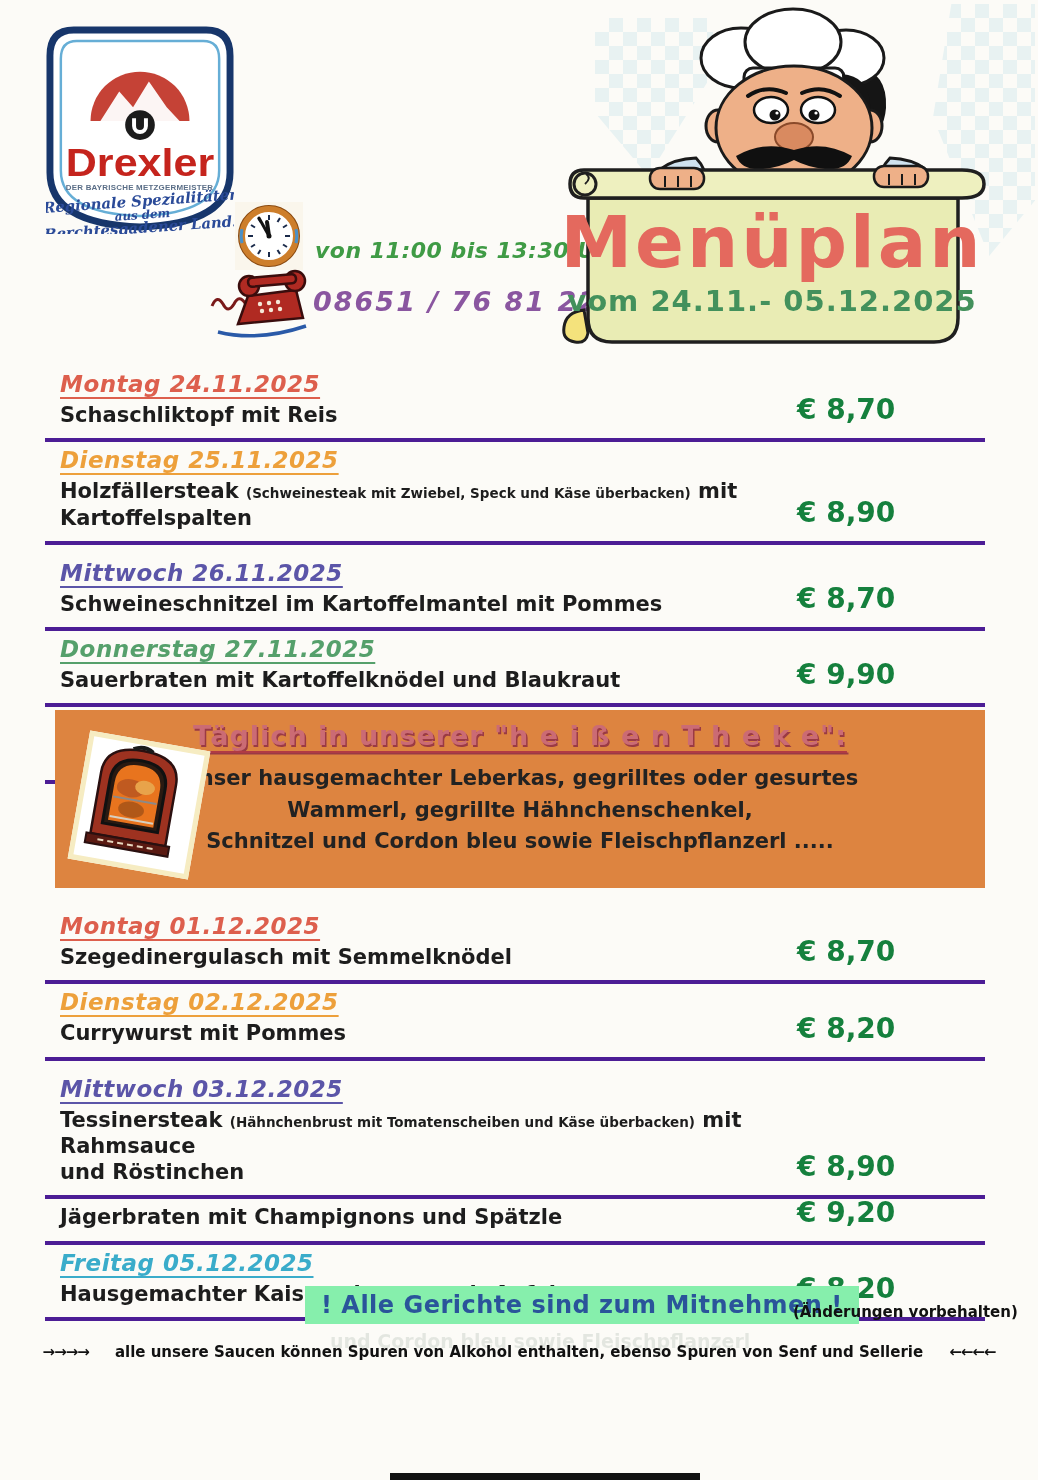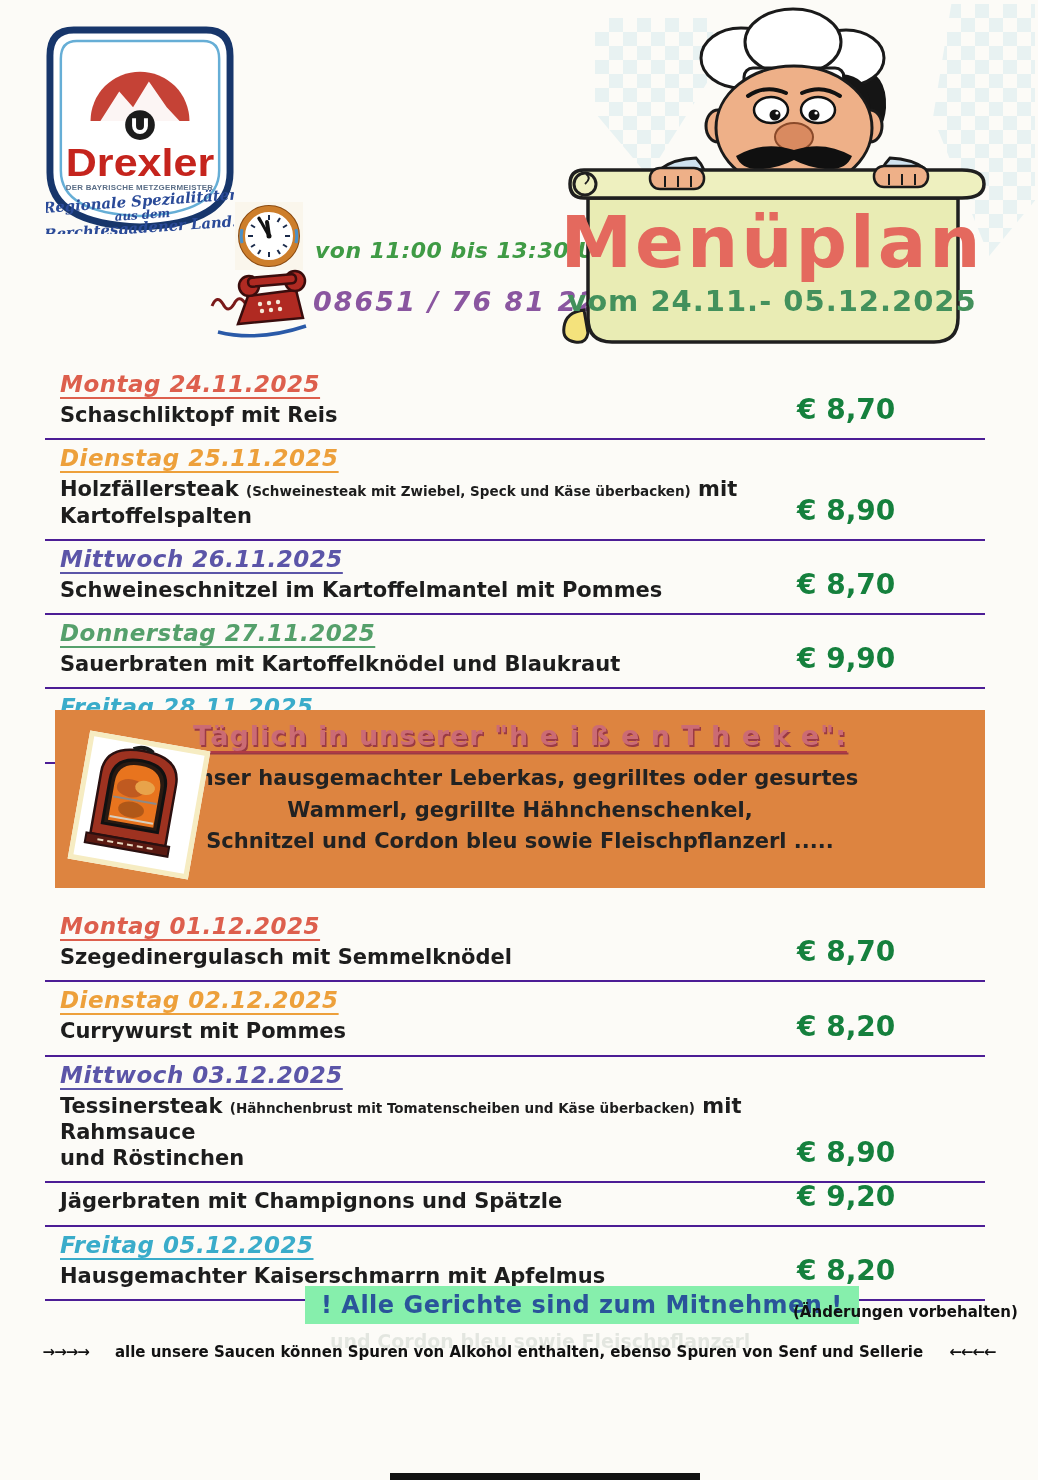--- a/index.html
+++ b/index.html
@@ -20,24 +20,24 @@
   
   .scroll-title{left:552px;top:200px;width:440px;text-align:center;font-size:72px;font-weight:bold;
                 color:#e4695e;letter-spacing:3px;}
   .scroll-date{left:552px;top:284px;width:440px;text-align:center;font-size:29px;font-weight:bold;
                color:#43915c;letter-spacing:1px;}
 
   
   .menu-list{position:absolute;left:45px;width:940px;}
   #week1{top:366px;}
   #week2{top:908px;}
-  .menu-row{position:relative;border-bottom:2px solid #4c1d95;padding:5px 0 10px 15px;}
+  .menu-row{position:relative;border-bottom:4px solid #4c1d95;padding:5px 0 10px 15px;}
   .day{font-size:23px;font-weight:bold;font-style:italic;letter-spacing:.5px;
        text-decoration:underline;text-decoration-thickness:2px;text-underline-offset:5px;margin-bottom:5px;}
-  .c-mon{color:#dd5f4d;} .c-tue{color:#eda03b;} .c-wed{color:#5b55a8;} .c-thu{color:#55a06b;} .c-fri{color:#3aacca;}
+  .c-mon{color:#dd5f4d;} .c-tue{color:#eda03b;} .c-wed{color:#5b55a8;margin-top:10px;} .c-thu{color:#55a06b;} .c-fri{color:#3aacca;}
   .dish-line{font-size:21px;font-weight:bold;color:#1d1d1d;line-height:1.25;padding-right:190px;}
   .note{font-size:13.5px;font-weight:bold;color:#1d1d1d;}
   .price{position:absolute;left:752px;bottom:12px;font-size:28px;font-weight:bold;color:#15803d;}
 
   
   .hot-box{left:55px;top:710px;width:930px;height:178px;background:#dd8440;}
   .hot-title{margin-top:10px;text-align:center;font-size:27px;font-weight:bold;color:#cb6b74;
              letter-spacing:1px;text-shadow:1.5px 1.5px 0 #9a3a44;
              text-decoration:underline;text-decoration-color:#b03a44;text-decoration-thickness:2px;text-underline-offset:6px;}
   .hot-lines{margin-top:12px;text-align:center;font-size:21px;font-weight:bold;color:#222;line-height:1.5;}

